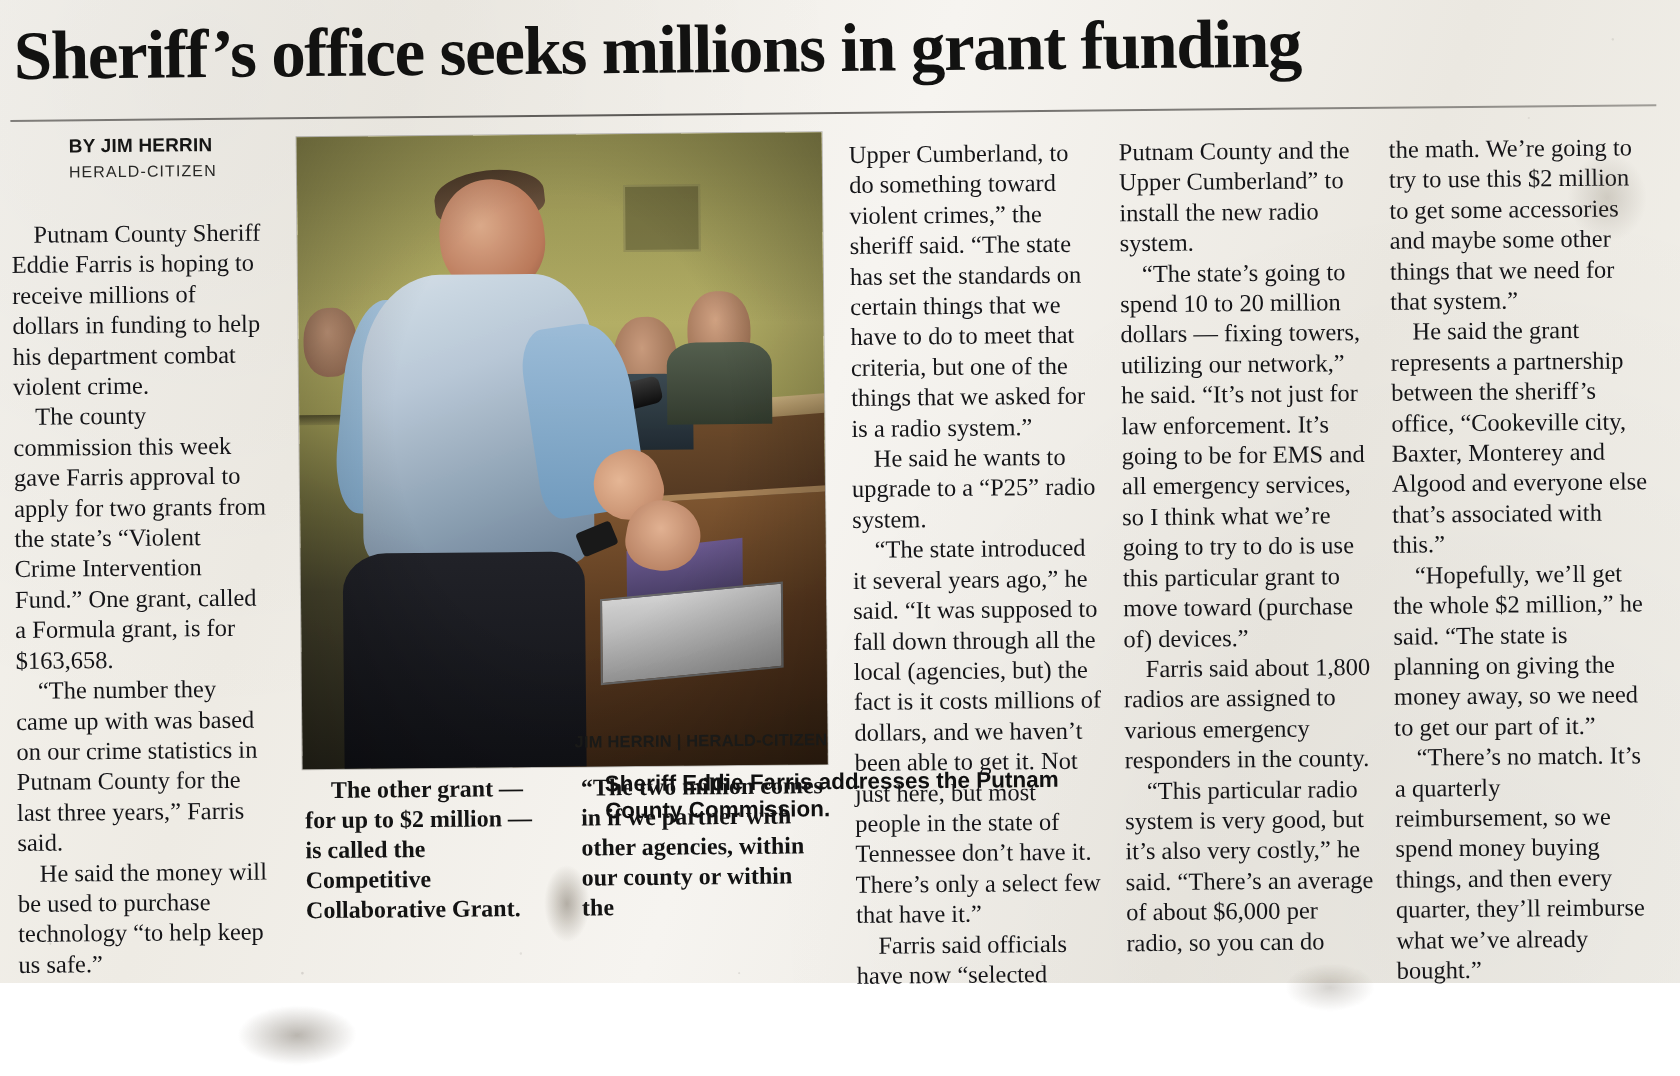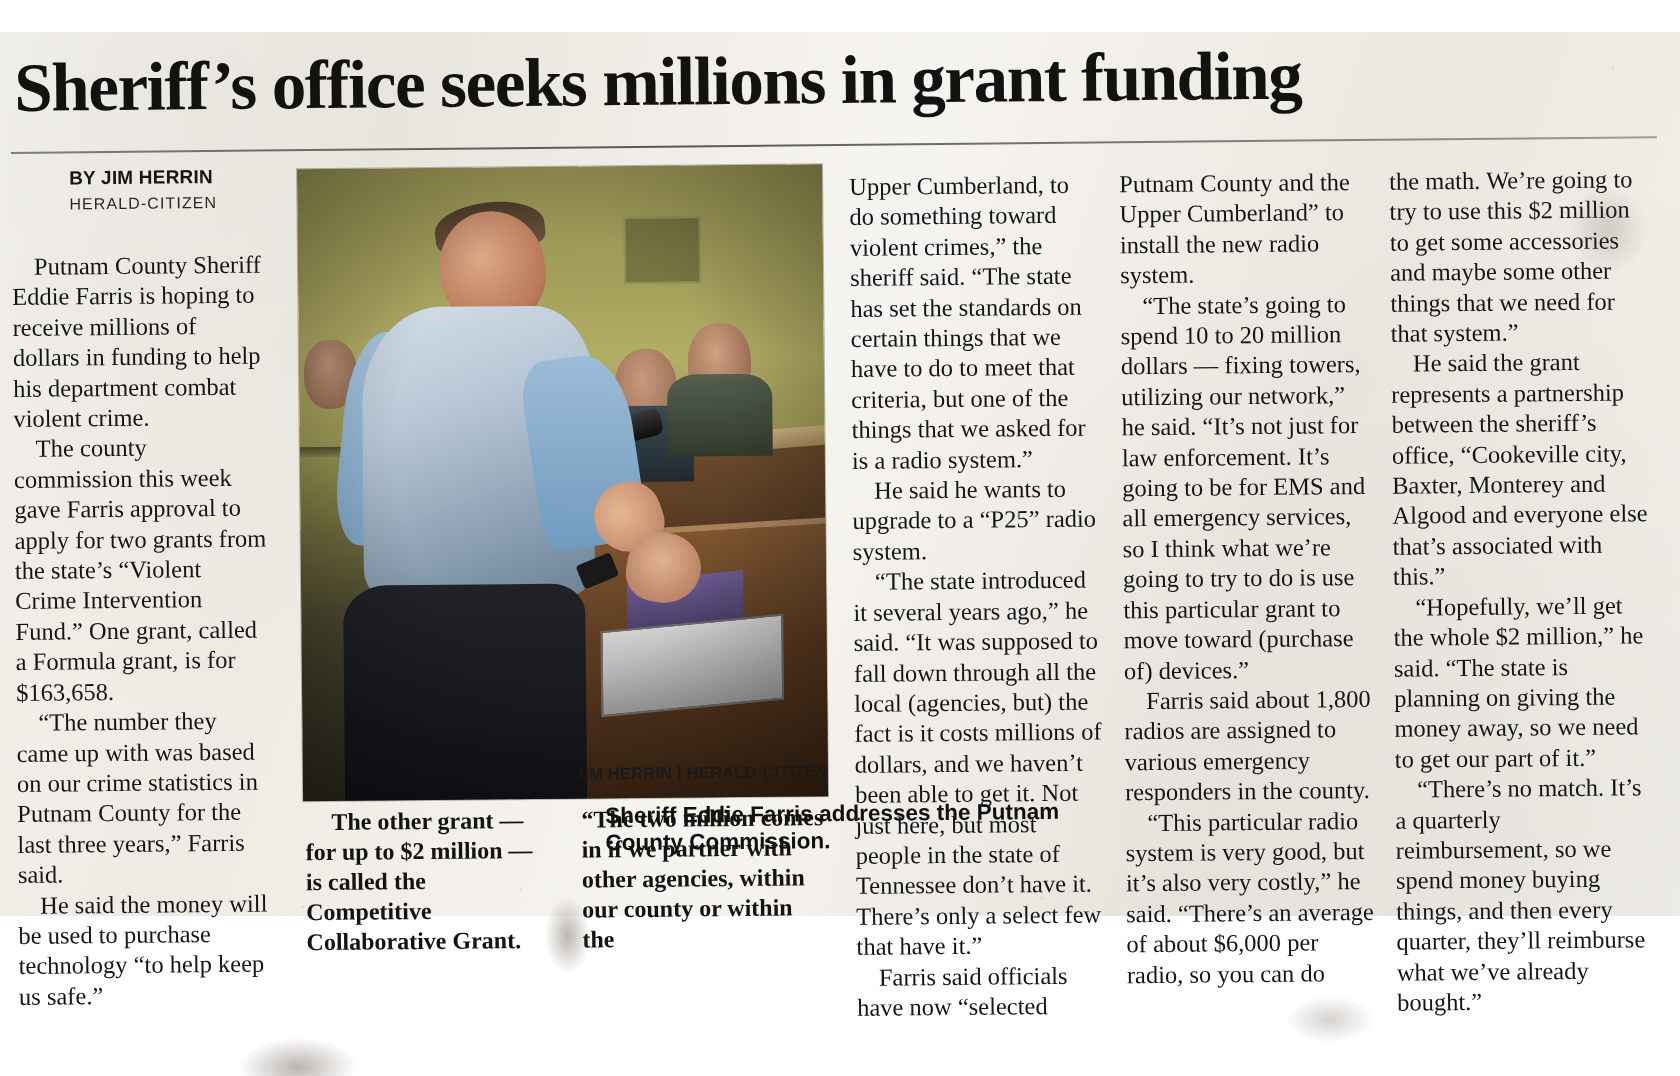--- a/index.html
+++ b/index.html
@@ -10,27 +10,26 @@
   body {
     width: 1680px;
     height: 1076px;
     overflow: hidden;
     font-family: "Liberation Serif", serif;
     color: #1a1a18;
   }
   #page {
     position: relative;
     width: 1680px;
-    height: 884px;
+    height: 983px;
     background:
       radial-gradient(circle at 12% 8%, rgba(0,0,0,0.035), rgba(0,0,0,0) 38%),
       radial-gradient(circle at 88% 92%, rgba(0,0,0,0.04), rgba(0,0,0,0) 42%),
       linear-gradient(108deg, #f3f1ec 0%, #ece9e2 22%, #f4f2ee 48%, #e9e6df 74%, #f1efe9 100%);
     filter: contrast(1.02);
-    margin-top: 32px;
   }
   
   #grain {
     position: absolute;
     inset: 0;
     pointer-events: none;
     opacity: 0.55;
     background-image:
       radial-gradient(circle at 3% 96%, rgba(60,55,50,0.30) 0.6px, rgba(0,0,0,0) 1.4px),
       radial-gradient(circle at 7% 92%, rgba(60,55,50,0.22) 0.7px, rgba(0,0,0,0) 1.6px),

